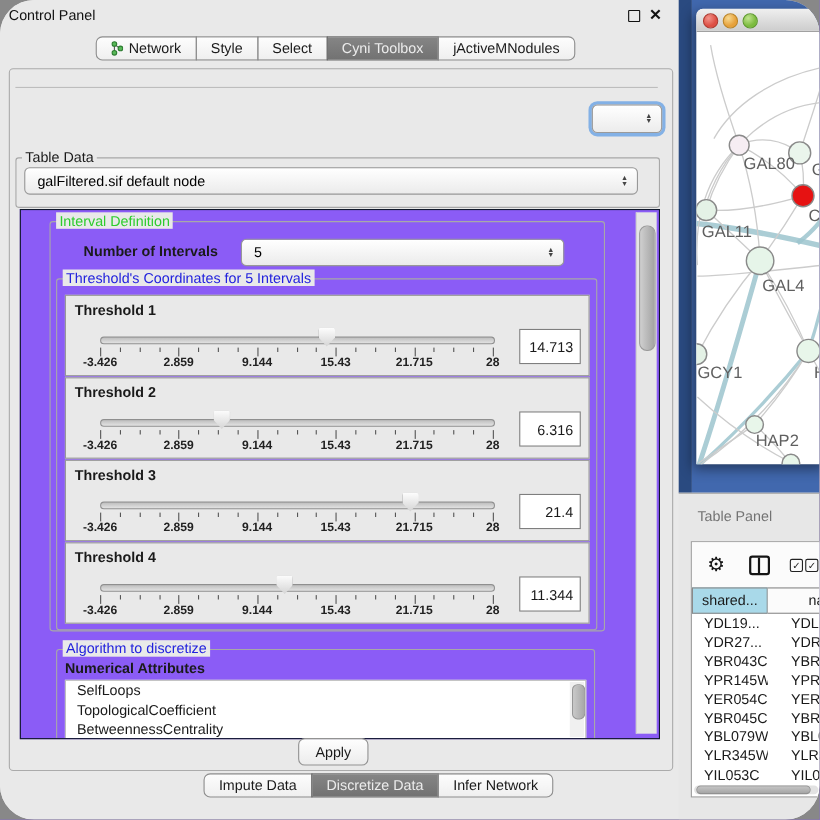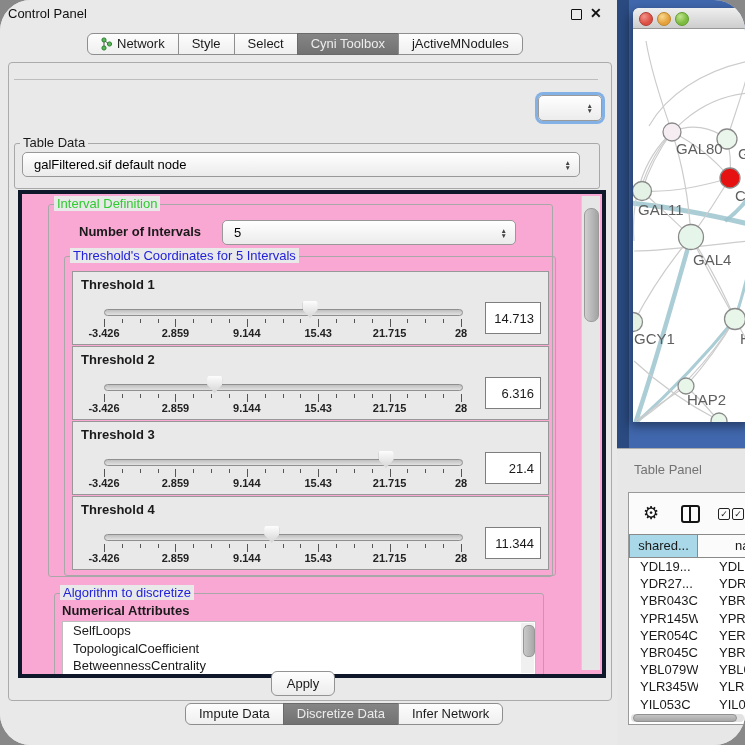--- a/index.html
+++ b/index.html
@@ -41,25 +41,25 @@
   .green{color:#2ECC2E;}
   .blue{color:#2222DD;}
   
   .combo{background:linear-gradient(#FFFFFF,#EBEBEB);border:1px solid #989898;border-radius:5px;
       box-shadow:inset 0 1px 0 #fff;}
   .combo .val{position:absolute;left:11px;top:0;height:100%;display:flex;align-items:center;font-size:13px;color:#000;}
   .steppers{position:absolute;right:8px;top:50%;transform:translateY(-50%);display:flex;flex-direction:column;
       align-items:center;font-size:6.5px;line-height:5px;color:#444;}
   #tabledata-group{left:14px;top:143px;width:584px;height:44px;}
   #tabledata-combo{left:22px;top:152px;width:556px;height:23px;}
-  #scroll-area{left:18px;top:190px;width:580px;height:480px;border:4px solid #0f172a;background:#f9a8d4;overflow:hidden;}
+  #scroll-area{left:18px;top:190px;width:580px;height:480px;border:1px solid #0f172a;background:#8b5cf6;overflow:hidden;}
   #interval-group{left:26px;top:10px;width:503px;height:371px;}
   #num-intervals-label{left:57px;top:30px;font-weight:bold;font-size:13px;}
   #num-intervals-combo{left:200px;top:26px;width:292px;height:23px;}
-  #coords-group{left:32px;top:62px;width:490px;height:318px;margin-left:10px;}
+  #coords-group{left:32px;top:62px;width:490px;height:318px;}
   
   .threshold-box{position:absolute;left:7px;width:475px;height:72px;border:1px solid #989898;background:#E9E9E9;}
   .t-label{position:absolute;left:8px;top:5px;font-weight:bold;font-size:13px;}
   .t-track{position:absolute;left:31px;top:37px;width:357px;height:5px;border:1px solid #8F8F8F;border-radius:4px;
       background:linear-gradient(#BFBFBF,#E2E2E2);}
   .t-handle{position:absolute;top:29px;width:15px;height:17px;
       background:linear-gradient(#FDFDFD,#D5D5D5);
       clip-path:polygon(8% 0,92% 0,100% 12%,100% 52%,50% 100%,0 52%,0 12%);
       filter:drop-shadow(0 0 1px #777);}
   .t-ticks{position:absolute;left:31px;top:47px;width:357px;height:9px;}

